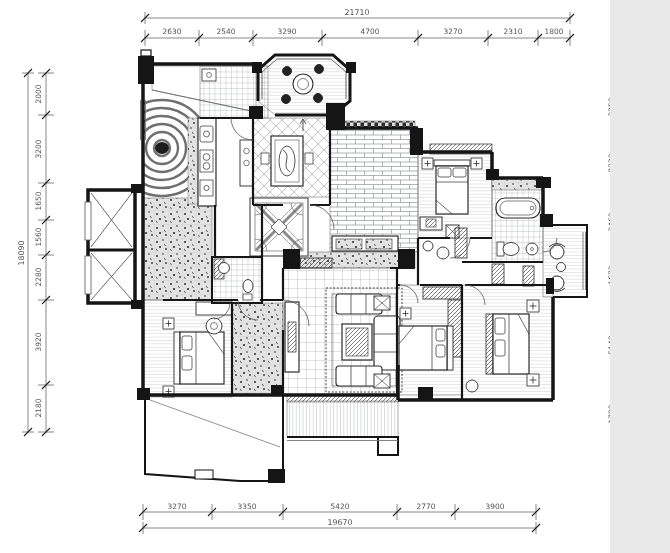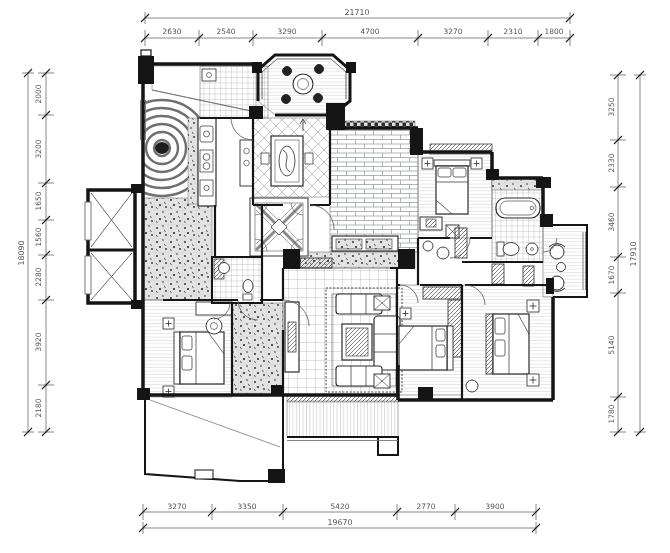--- a/index.html
+++ b/index.html
@@ -1,16 +1,16 @@
 <!DOCTYPE html>
 <html><head>
 <meta charset="utf-8">
 <style>
   html,body{margin:0;padding:0;background:#e9e9e9;}
-  .canvas{position:relative;width:670px;height:553px;background:#ffffff;font-family:"DejaVu Sans",sans-serif;overflow:hidden;}
+  .canvas{position:relative;width:610px;height:553px;background:#ffffff;font-family:"DejaVu Sans",sans-serif;overflow:hidden;}
   svg{display:block;}
   svg text{fill:#555;font-size:7.4px;font-family:"DejaVu Sans",sans-serif;}
   svg text.total{font-size:7.8px;}
 </style>
 </head>
 <body>
 
 <div class="canvas">
 <svg width="670" height="553" viewBox="0 0 670 553">
   <defs>

